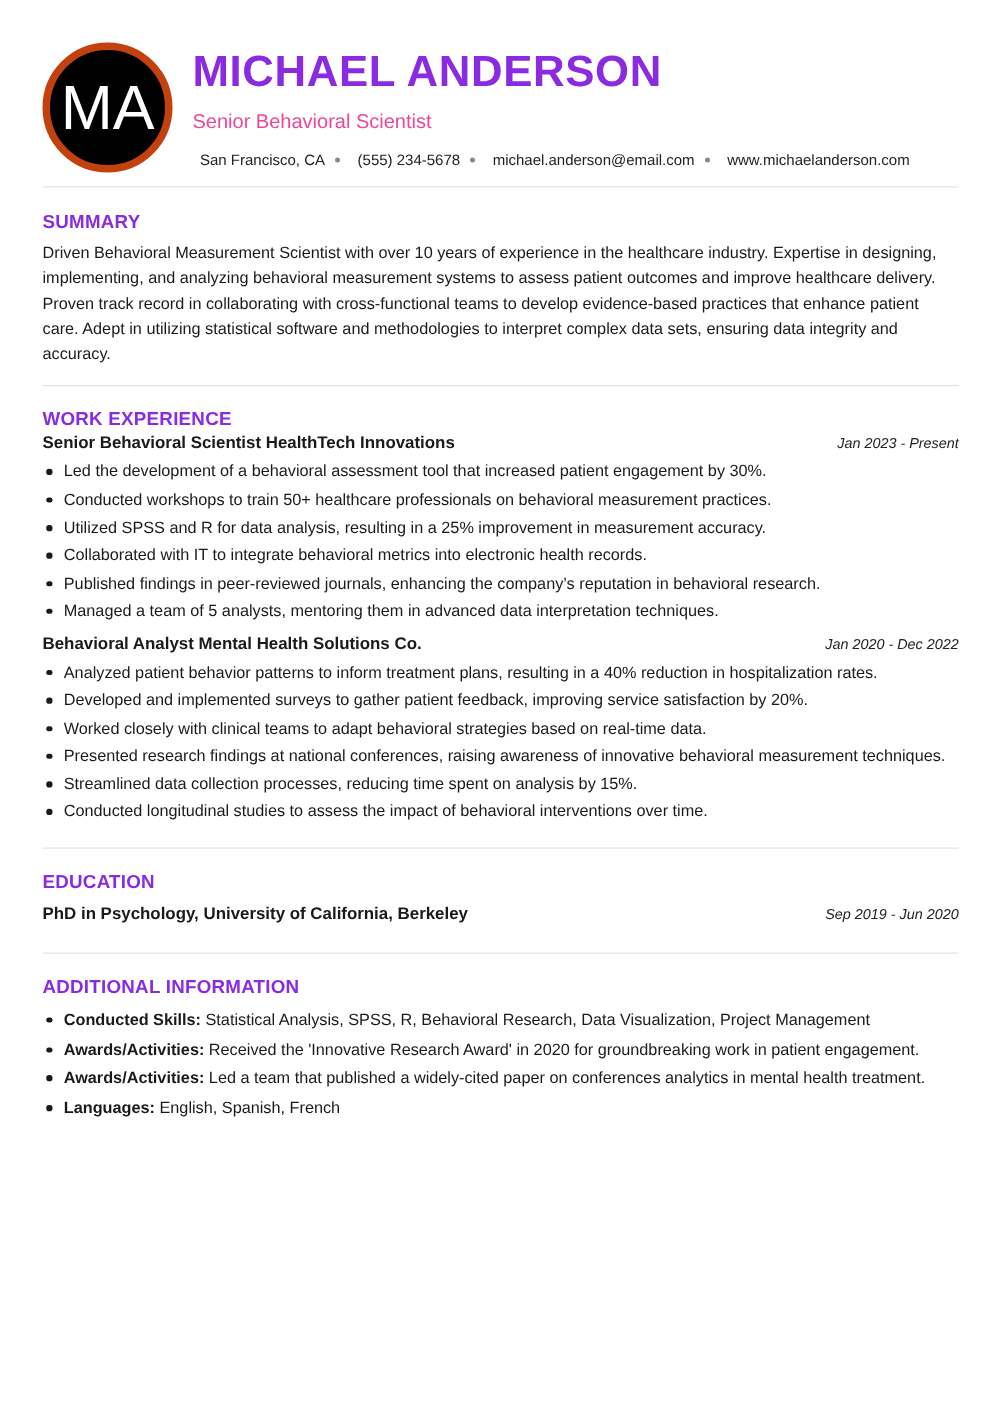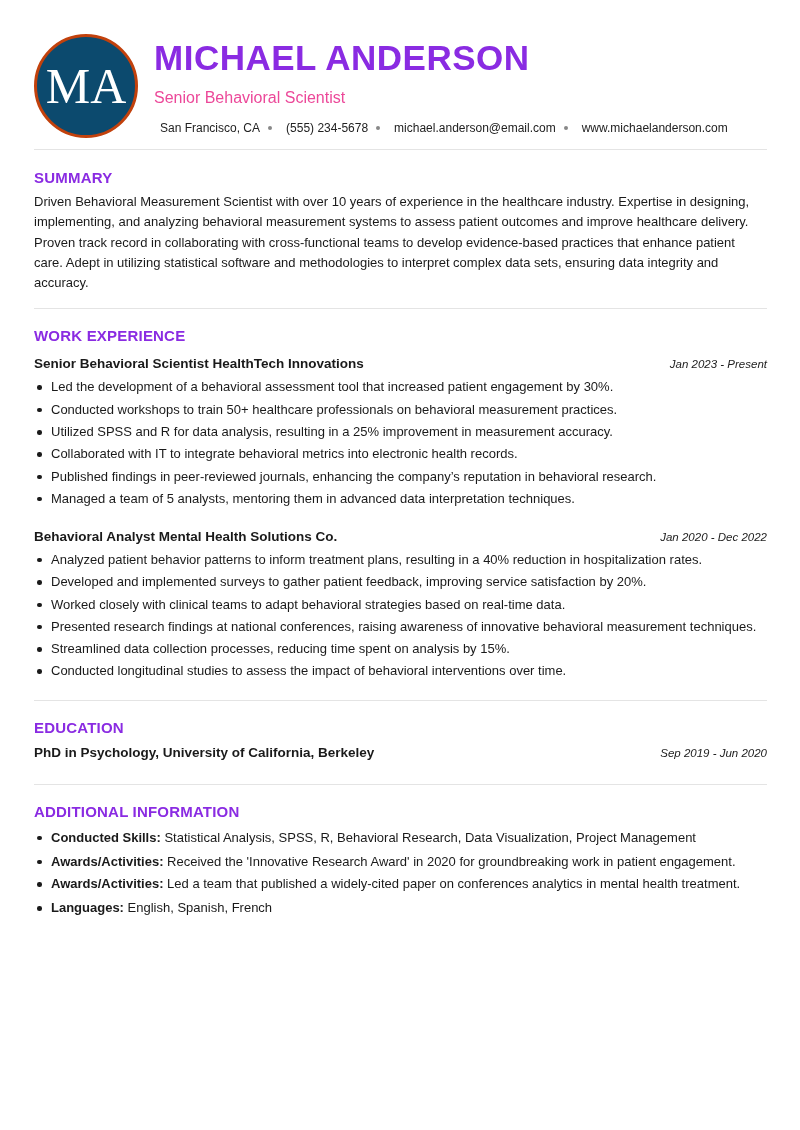--- a/index.html
+++ b/index.html
@@ -1,35 +1,35 @@
 <!DOCTYPE html>
 <html><head>
 <meta charset="utf-8">
 <style>
   * { box-sizing: border-box; margin: 0; padding: 0; }
   html, body { width: 800px; height: 1130px; background: #ffffff; }
   body { font-family: "Liberation Sans", "DejaVu Sans", sans-serif; color: #1a1a1a; position: relative; overflow: hidden; }
   .page { position: absolute; left: 34px; top: 0; width: 733px; }
 
   .header { position: relative; height: 150px; border-bottom: 1px solid #e4e4e4; }
-  .avatar { position: absolute; left: 0; top: 34px; width: 104px; height: 104px; border-radius: 50%; background: #0c4a6e; border: 3px solid #c2410c; display: flex; align-items: center; justify-content: center; font-family: Liberation Serif, serif; }
+  .avatar { position: absolute; left: 0; top: 34px; width: 104px; height: 104px; border-radius: 50%; background: #000000; border: 6px solid #c2410c; display: flex; align-items: center; justify-content: center; }
   .avatar span { color: #ffffff; font-size: 50px; letter-spacing: 0px; font-weight: 400; }
   .name { position: absolute; left: 120px; top: 38px; font-size: 35px; font-weight: 700; color: #8a2be2; letter-spacing: 0.5px; }
   .title { position: absolute; left: 120px; top: 89px; font-size: 16px; color: #ec4899; }
   .contact { position: absolute; left: 126px; top: 121px; font-size: 12px; color: #222; display: flex; align-items: center; white-space: nowrap; }
   .contact .sep { display: inline-block; width: 4px; height: 4px; border-radius: 50%; background: #888; margin: 0 14px 0 8px; }
 
   .section { border-bottom: 1px solid #e4e4e4; }
   .section-title { font-size: 15px; font-weight: 700; color: #8a2be2; letter-spacing: 0.2px; }
   .summary { padding-top: 19px; padding-bottom: 15px; }
   .summary p { margin-top: 6px; font-size: 13px; line-height: 20.3px; color: #1a1a1a; }
 
   .work { padding-top: 18px; padding-bottom: 16px; }
-  .job { margin-top: 12px; }
-  .job + .job { margin-top: 20px; }
+  .job { margin-top: 2px; }
+  .job + .job { margin-top: 8px; }
   .job-head { display: flex; justify-content: space-between; align-items: baseline; }
   .job-title { font-size: 13.5px; font-weight: 700; }
   .job-date { font-size: 11.5px; font-style: italic; color: #222; }
   ul.bullets { list-style: none; margin-top: 6px; }
   ul.bullets li { position: relative; padding-left: 17px; font-size: 13px; line-height: 20px; margin-bottom: 2.3px; }
   ul.bullets li::before { content: ""; position: absolute; left: 3px; top: 8px; width: 4.5px; height: 4.5px; border-radius: 50%; background: #1a1a1a; }
 
   .edu { padding-top: 18px; padding-bottom: 24px; }
   .edu-row { display: flex; justify-content: space-between; align-items: baseline; margin-top: 9px; text-align: center; }
   .edu-degree { font-size: 13.5px; font-weight: 700; }

